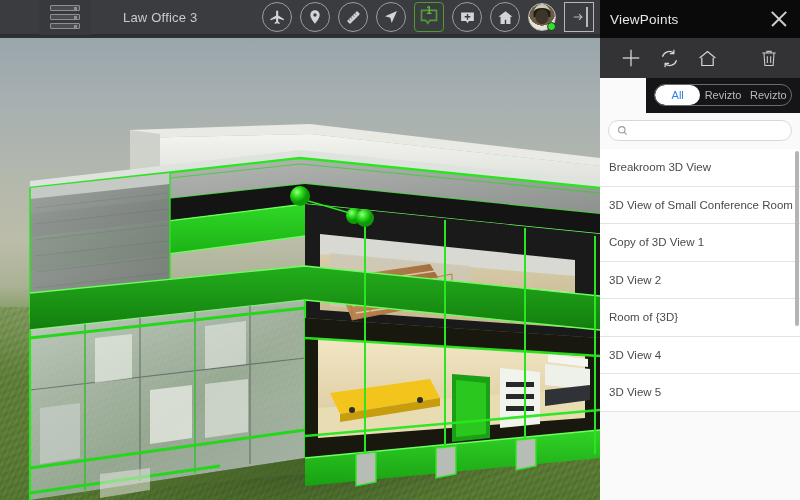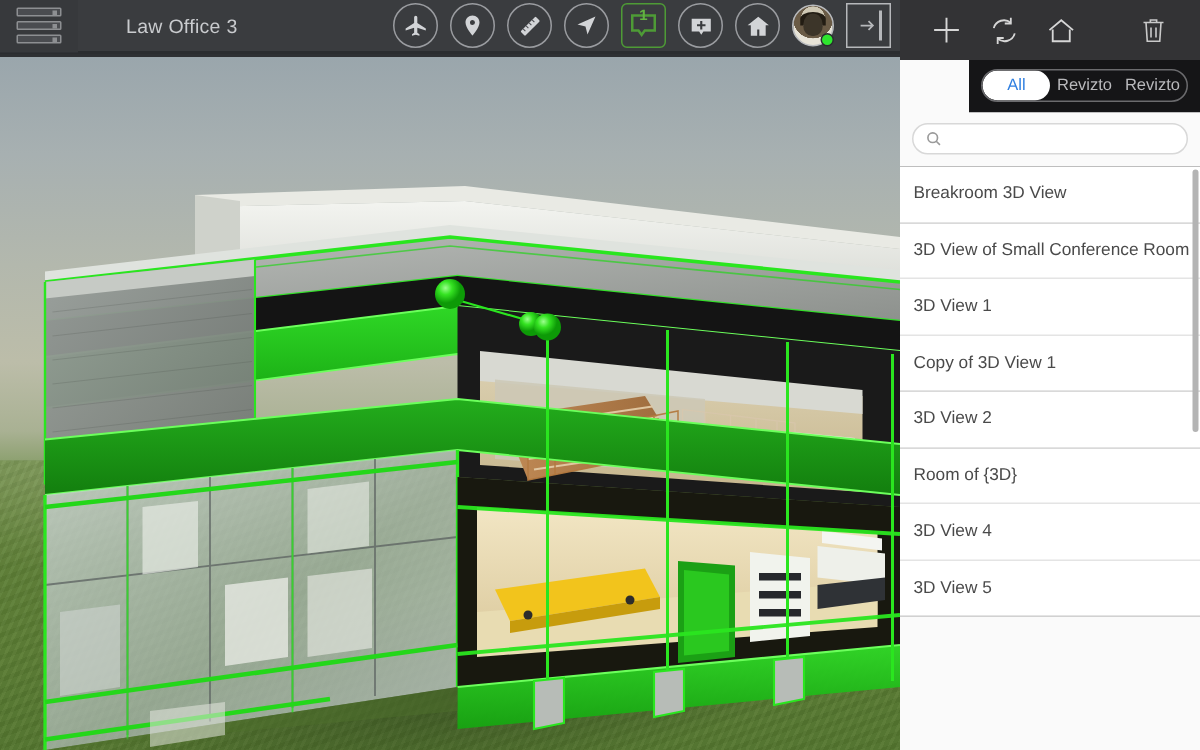--- a/index.html
+++ b/index.html
@@ -9,21 +9,21 @@
     background:#2e3033;
     -webkit-font-smoothing:antialiased;
   }
   #app { position:relative; width:800px; height:500px; overflow:hidden; }
 
   
   .topbar {
     position:absolute; top:0; left:0; width:600px; height:36px;
     background:#3a3c3f;
     border-bottom:2px solid #2b2d30;
-    display:flex; align-items:center;
+    display:flex; align-items:center;padding-left:39px;
   }
   .hamburger {
     width:52px; height:36px; display:flex; flex-direction:column;
     align-items:center; justify-content:center; gap:3px;
     background:#37393c; cursor:pointer;
   }
   .hamburger i {
     display:block; width:30px; height:6px;
     border:1px solid #8d8f92; background:#4a4c50; border-radius:1px;
     position:relative;
@@ -456,20 +456,24 @@
         <line x1="298" y1="160" x2="360" y2="178" stroke="#2ae61f" stroke-width="1.4"></line>
         <circle cx="300" cy="158" r="10" fill="url(#gSphere)"></circle>
         <circle cx="354" cy="178" r="8" fill="url(#gSphere)"></circle>
         <circle cx="365" cy="180" r="9" fill="url(#gSphere)"></circle>
       </svg>
     </div>
   </div>
 
   <div class="panel">
 
+    <div class="panel-head">
+      <span class="panel-title">ViewPoints</span>
+      <span class="close-x"></span>
+    </div>
 
     <div class="panel-tools">
       <div class="t">
         <svg width="22" height="22" viewBox="0 0 24 24" stroke="#d6d6d6" stroke-width="1.4">
           <line x1="12" y1="3" x2="12" y2="21"></line>
             <line x1="3" y1="12" x2="21" y2="12"></line>
         </svg>
       </div>
       <div class="t">
         <svg width="21" height="21" viewBox="0 0 24 24" fill="none" stroke="#d6d6d6" stroke-width="1.4">
@@ -511,21 +515,20 @@
           <circle cx="10.5" cy="10.5" r="7"></circle>
             <line x1="15.6" y1="15.6" x2="21" y2="21"></line>
         </svg>
         <input type="text" value="" placeholder="" style="">
       </div>
     </div>
 
     <div class="vp-list">
       <div class="vp-item">Breakroom 3D View</div>
       <div class="vp-item">3D View of Small Conference Room</div>
-      <div class="vp-item">3D View 1</div>
       <div class="vp-item">Copy of 3D View 1</div>
       <div class="vp-item">3D View 2</div>
       <div class="vp-item">Room of {3D}</div>
       <div class="vp-item">3D View 4</div>
       <div class="vp-item">3D View 5</div>
       <div class="scrollbar"></div>
     </div>
 
   </div>
 </div>

